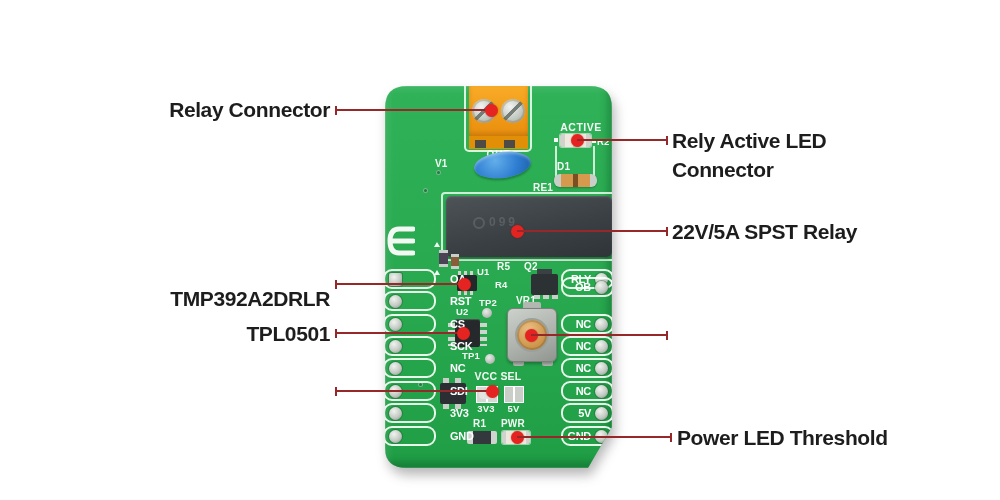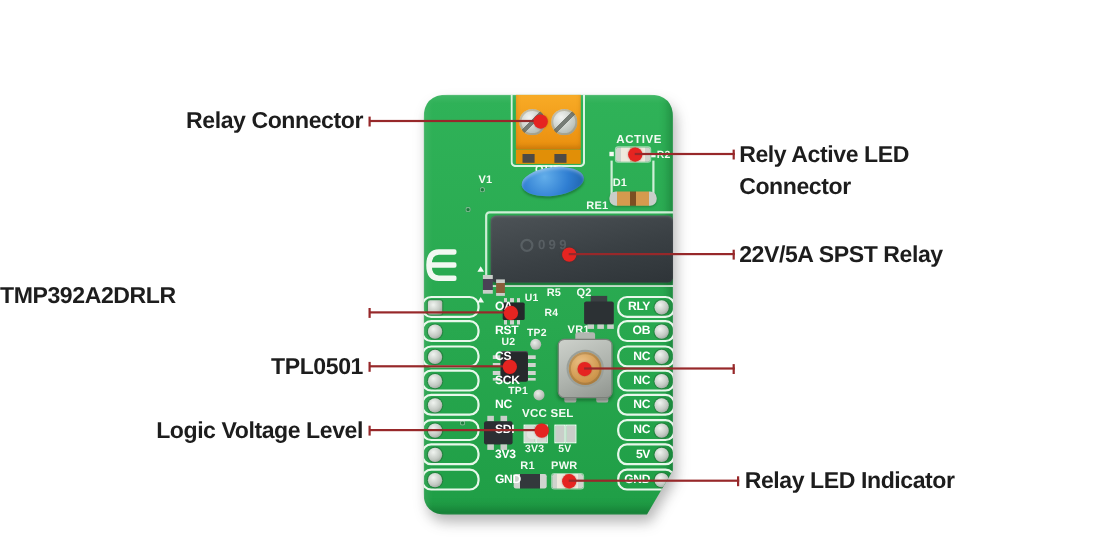--- a/index.html
+++ b/index.html
@@ -183,21 +183,21 @@
         </div>
       <div class="pin-row left" style="top:340px">
           <span class="pad"></span>
           <span class="pin-label">GND</span>
         </div>
 
       <div class="pin-row right" style="top:183px">
           <span class="pad"></span>
           <span class="pin-label">RLY</span>
         </div>
-      <div class="pin-row right" style="top:205px">
+      <div class="pin-row right" style="top:191px">
           <span class="pad"></span>
           <span class="pin-label">OB</span>
         </div>
       <div class="pin-row right" style="top:228px">
           <span class="pad"></span>
           <span class="pin-label">NC</span>
         </div>
       <div class="pin-row right" style="top:250px">
           <span class="pad"></span>
           <span class="pin-label">NC</span>
@@ -222,36 +222,35 @@
     </div>
   </div>
 
   <div class="callout-label" style="left:0;width:330px;top:95px;text-align:right">
     <div>Relay Connector</div>
   </div>
   <div class="ctick" style="left:335px;top:106px"></div>
   <div class="cline" style="left:336px;top:109px;width:156px"></div>
   <div class="cdot" style="left:485px;top:104px"></div>
 
-  <div class="callout-label" style="left:0;width:330px;top:254px;text-align:left">
+  <div class="callout-label" style="left:0;width:330px;top:284px;text-align:right">
     <div>TMP392A2DRLR</div>
   </div>
   <div class="ctick" style="left:335px;top:280px"></div>
   <div class="cline" style="left:336px;top:283px;width:128px"></div>
   <div class="cdot" style="left:458px;top:278px"></div>
 
   <div class="callout-label" style="left:0;width:330px;top:319px;text-align:right">
     <div>TPL0501</div>
   </div>
   <div class="ctick" style="left:335px;top:329px"></div>
   <div class="cline" style="left:336px;top:332px;width:127px"></div>
   <div class="cdot" style="left:457px;top:327px"></div>
 
   <div class="callout-label" style="left:0;width:330px;top:377px;text-align:right">
-    <div>Logic Voltage Level</div>
   </div>
   <div class="ctick" style="left:335px;top:387px"></div>
   <div class="cline" style="left:336px;top:390px;width:156px"></div>
   <div class="cdot" style="left:486px;top:385px"></div>
 
   <div class="cdot" style="left:571px;top:134px"></div>
   <div class="cline" style="left:577px;top:139px;width:91px"></div>
   <div class="ctick" style="left:666px;top:136px"></div>
   <div class="callout-label" style="left:672px;top:126px">
     <div>Rely Active LED</div>
@@ -266,16 +265,16 @@
   </div>
 
   <div class="cdot" style="left:525px;top:329px"></div>
   <div class="cline" style="left:531px;top:334px;width:137px"></div>
   <div class="ctick" style="left:666px;top:331px"></div>
 
   <div class="cdot" style="left:511px;top:431px"></div>
   <div class="cline" style="left:517px;top:436px;width:155px"></div>
   <div class="ctick" style="left:670px;top:433px"></div>
   <div class="callout-label" style="left:677px;top:423px">
-    <div>Relay LED Indicator</div>
+    <div>Power LED Threshold</div>
   </div>
 
 </div>
 
 </body></html>

